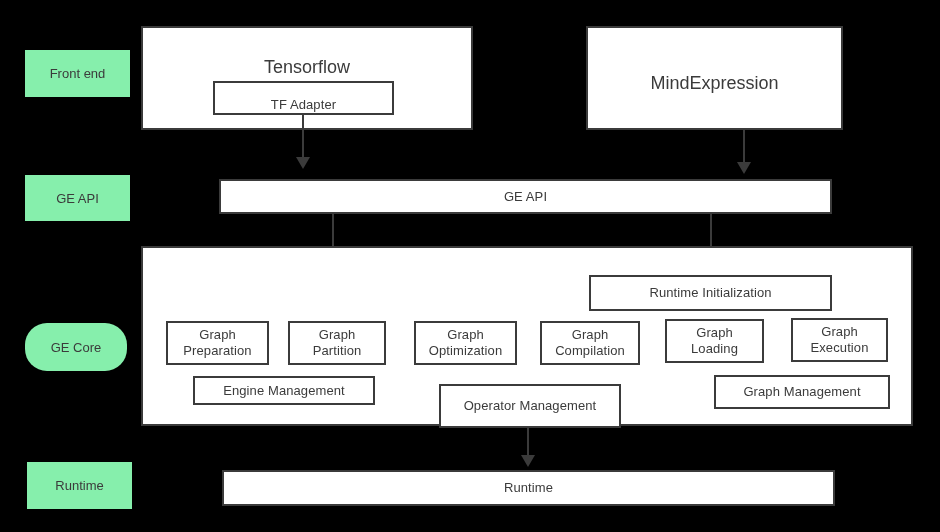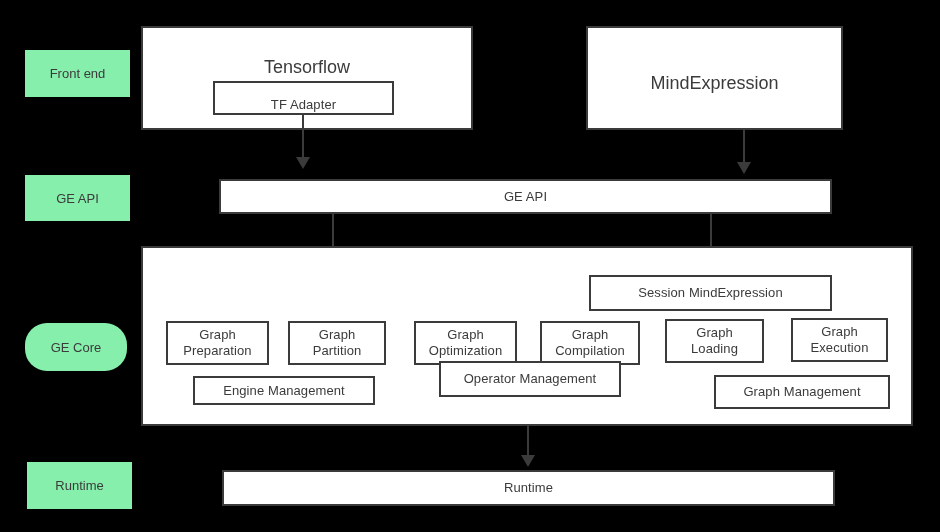--- a/index.html
+++ b/index.html
@@ -132,21 +132,21 @@
 
   <div class="conn-line" style="left:332px; top:214px; height:44px;"></div>
   <div class="conn-head" style="left:326px; top:255px;"></div>
 
   <div class="conn-line" style="left:710px; top:214px; height:44px;"></div>
   <div class="conn-head" style="left:704px; top:255px;"></div>
 
   <div class="panel" style="left:141px; top:246px; width:772px; height:180px;"></div>
 
   <div class="box" style="left:589px; top:275px; width:243px; height:36px;">
-    <span>Session MindExpression</span>
+    <span>Runtime Initialization</span>
   </div>
 
   <div class="box two-line" style="left:166px; top:321px; width:103px; height:44px;">
     <span>Graph
 Preparation</span>
   </div>
   <div class="box two-line" style="left:288px; top:321px; width:98px; height:44px;">
     <span>Graph
 Partition</span>
   </div>
@@ -163,21 +163,21 @@
 Loading</span>
   </div>
   <div class="box two-line" style="left:791px; top:318px; width:97px; height:44px;">
     <span>Graph
 Execution</span>
   </div>
 
   <div class="box" style="left:193px; top:376px; width:182px; height:29px;">
     <span>Engine Management</span>
   </div>
-  <div class="box" style="left:439px; top:361px; width:182px; height:36px;">
+  <div class="box" style="left:439px; top:384px; width:182px; height:44px;">
     <span>Operator Management</span>
   </div>
   <div class="box" style="left:714px; top:375px; width:176px; height:34px;">
     <span>Graph Management</span>
   </div>
 
   <div class="conn-line" style="left:527px; top:426px; height:32px;"></div>
   <div class="conn-head" style="left:521px; top:455px;"></div>
 
   <div class="box" style="left:222px; top:470px; width:613px; height:36px;">

